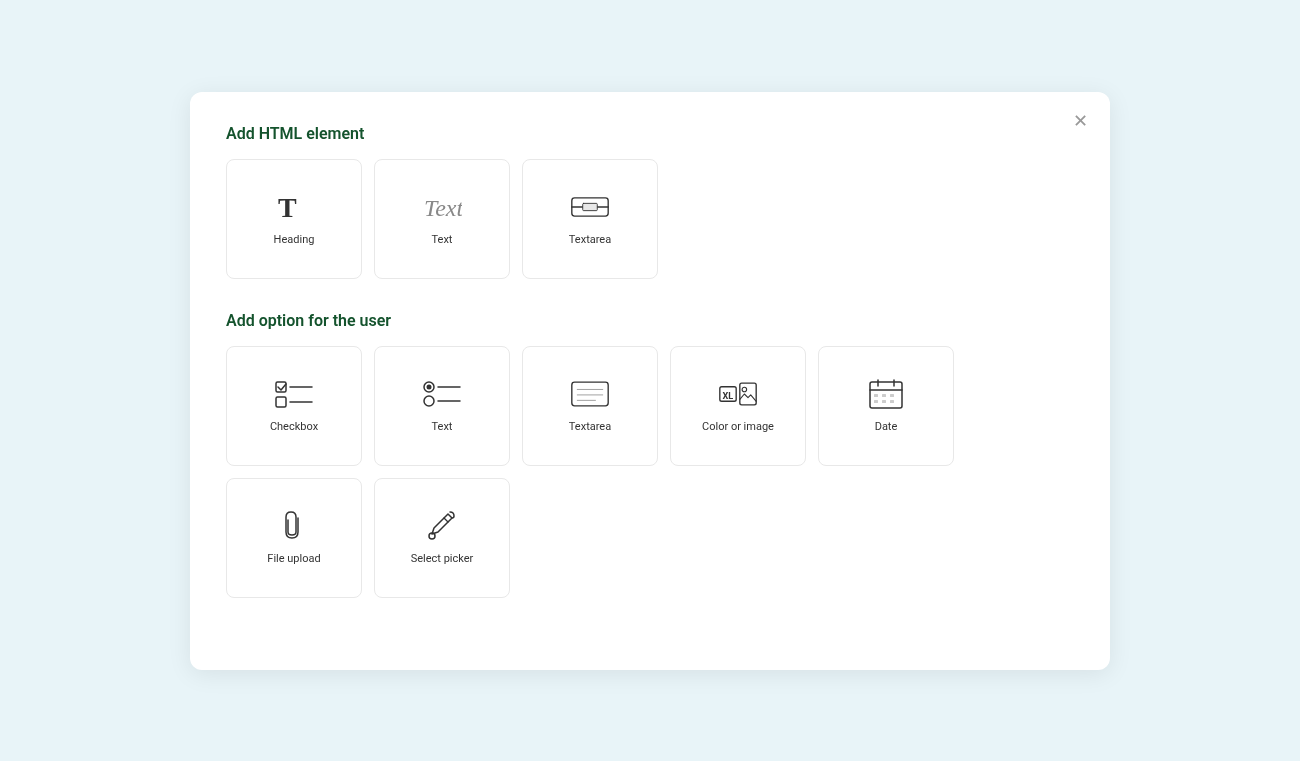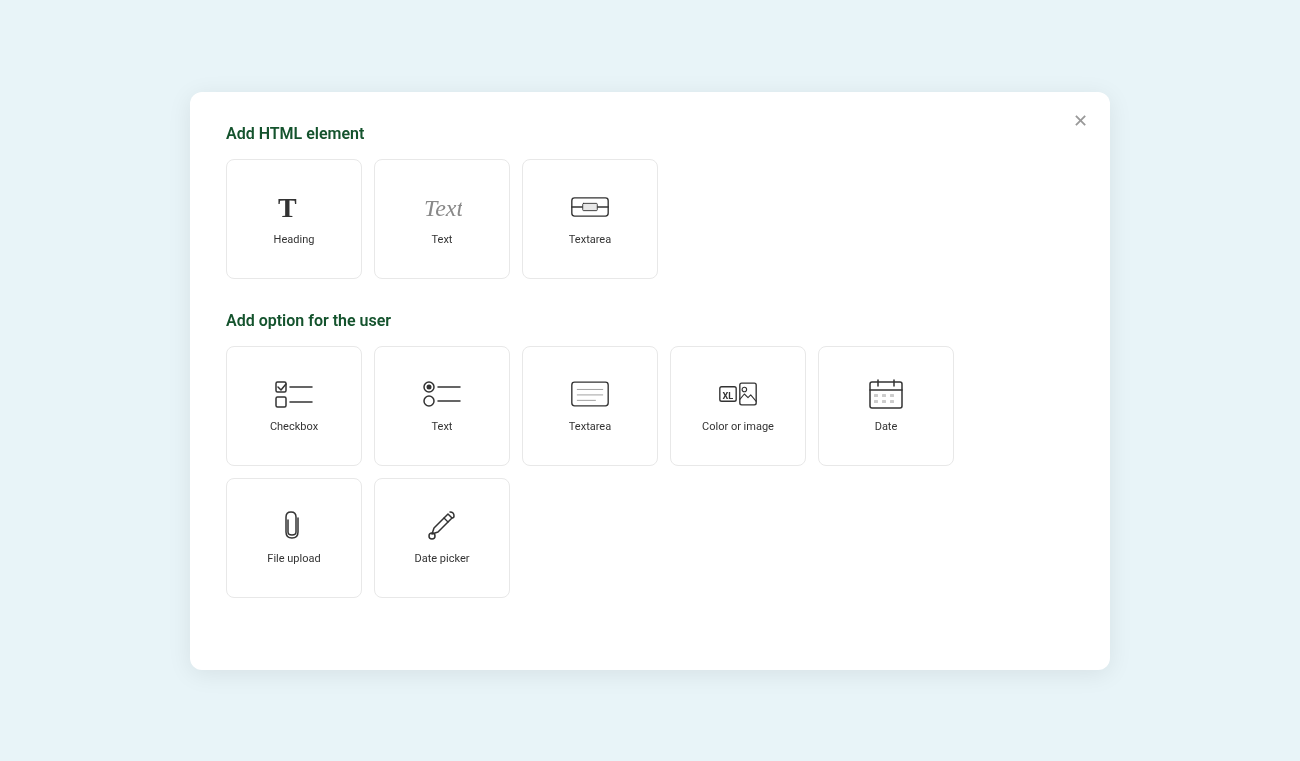--- a/index.html
+++ b/index.html
@@ -223,18 +223,18 @@
     <div class="card">
       <div class="icon-wrap">
         <svg width="36" height="32" viewBox="0 0 36 32">
 
           <path d="M24 4 L28 8 L14 22 L8 24 L10 18 Z" stroke="#333" stroke-width="1.5" fill="none"></path>
           <line x1="20" y1="8" x2="24" y2="12" stroke="#333" stroke-width="1.2"></line>
           <circle cx="8" cy="26" r="3" stroke="#333" stroke-width="1.5" fill="none"></circle>
           <path d="M26 2 Q30 2 30 6 Q30 8 28 8" stroke="#333" stroke-width="1.5" fill="none"></path>
         </svg>
       </div>
-      <span class="card-label">Date picker</span>
+      <span class="card-label">Select picker</span>
     </div>
 
   </div>
 
 </div>
 
 </body></html>

